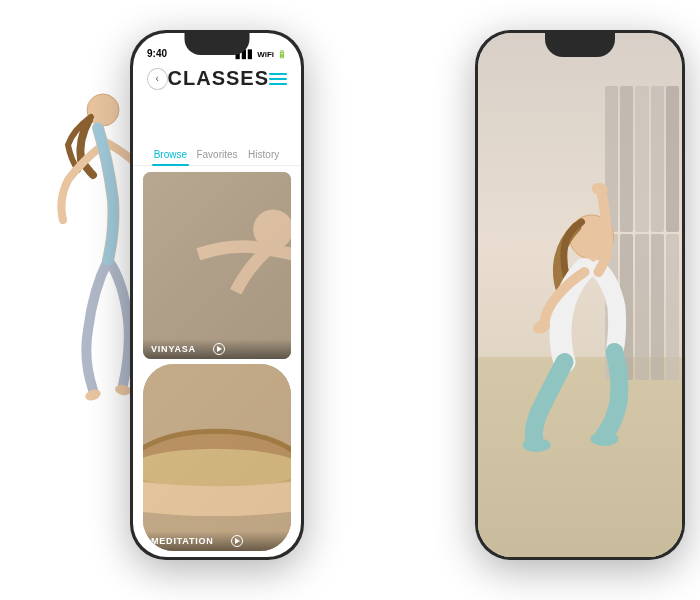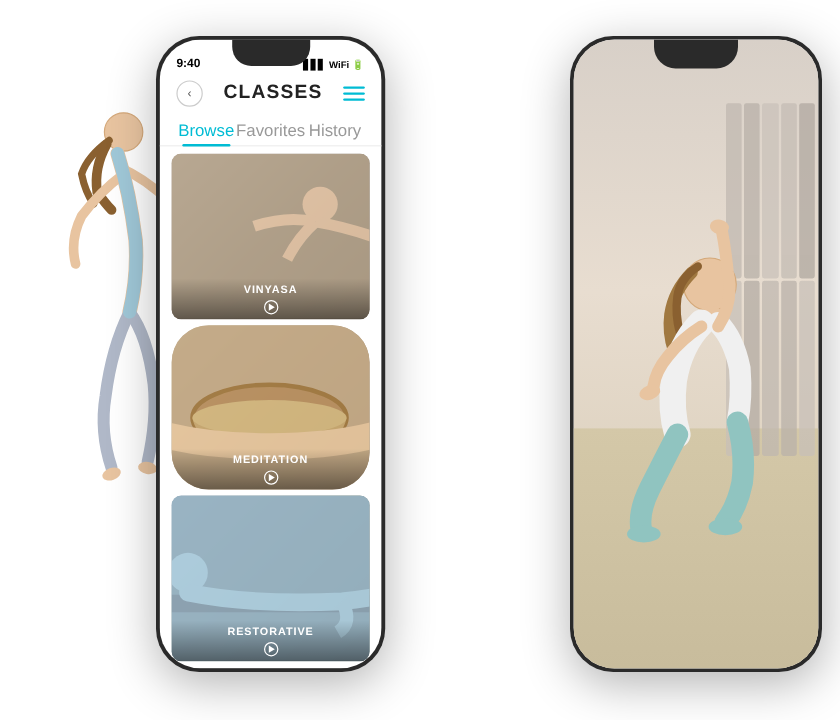--- a/index.html
+++ b/index.html
@@ -41,21 +41,21 @@
     .yoga-person-left svg {
       width: 130px;
       height: 580px;
     }
 
     
     .phone-left {
       position: absolute;
       left: 130px;
       top: 30px;
-      width: 191px;
+      width: 174px;
       height: 530px;
       background: #2a2a2a;
       border-radius: 36px;
       box-shadow: 0 10px 40px rgba(0,0,0,0.3);
       padding: 3px;
     }
 
     .phone-left-inner {
       width: 100%;
       height: 100%;
@@ -112,21 +112,21 @@
       border-radius: 50%;
       border: 1.5px solid #ccc;
       display: flex;
       align-items: center;
       justify-content: center;
       font-size: 10px;
       color: #555;
     }
 
     .app-title {
-      font-size: 16px;
+      font-size: 20px;
       font-weight: 700;
       letter-spacing: 1px;
       color: #222;
     }
 
     .menu-icon {
       display: flex;
       flex-direction: column;
       gap: 3px;
     }
@@ -143,24 +143,25 @@
       display: flex;
       padding: 0 14px;
       border-bottom: 1px solid #eee;
       margin-bottom: 6px;
     }
 
     .tab {
       flex: 1;
       text-align: center;
       padding: 5px 0;
-      font-size: 14px;
+      font-size: 10px;
       color: #999;
       cursor: pointer;
       position: relative;
+      margin-top: 48px;
     }
 
     .tab.active {
       color: #00bcd4;
     }
 
     .tab.active::after {
       content: '';
       position: absolute;
       bottom: -1px;
@@ -197,22 +198,21 @@
       background: linear-gradient(transparent, rgba(0,0,0,0.45));
     }
 
     .class-name {
       color: #fff;
       font-size: 9px;
       font-weight: 700;
       letter-spacing: 0.8px;
       display: flex;
       align-items: center;
-      gap: 4px;
-      flex-direction: column;
+      gap: 17px;
     }
 
     .play-circle {
       width: 12px;
       height: 12px;
       border-radius: 50%;
       border: 1.5px solid #fff;
       display: flex;
       align-items: center;
       justify-content: center;
@@ -403,40 +403,20 @@
             <div class="class-card-overlay">
               <div class="class-name">
                 <span>MEDITATION</span>
                 <div class="play-circle">
                   <div class="play-triangle"></div>
                 </div>
               </div>
             </div>
           </div>
 
-          <div class="class-card card-restorative">
-            <svg style="position:absolute;top:0;left:0;width:100%;height:100%;opacity:0.9" viewBox="0 0 175 75" xmlns="http://www.w3.org/2000/svg" preserveAspectRatio="xMidYMid slice">
-              <rect width="175" height="75" fill="#9ab4c4"></rect>
-
-              <rect x="20" y="45" width="135" height="8" rx="4" fill="#8090a0" opacity="0.5"></rect>
-
-              <circle cx="50" cy="35" r="9" fill="#b0d0e0"></circle>
-              <path d="M50,44 Q80,50 120,48 Q130,47 140,45" stroke="#b0d0e0" stroke-width="8" fill="none" stroke-linecap="round"></path>
-              <path d="M120,48 Q125,58 118,62" stroke="#b0d0e0" stroke-width="6" fill="none"></path>
-              <path d="M140,45 Q148,55 140,62" stroke="#b0d0e0" stroke-width="6" fill="none"></path>
-            </svg>
-            <div class="class-card-overlay">
-              <div class="class-name">
-                <span>RESTORATIVE</span>
-                <div class="play-circle">
-                  <div class="play-triangle"></div>
-                </div>
-              </div>
-            </div>
-          </div>
 
 
         </div>
       </div>
     </div>
   </div>
 
   <div class="phone-right">
     <div class="phone-right-inner">
       <div class="phone-notch-right"></div>

